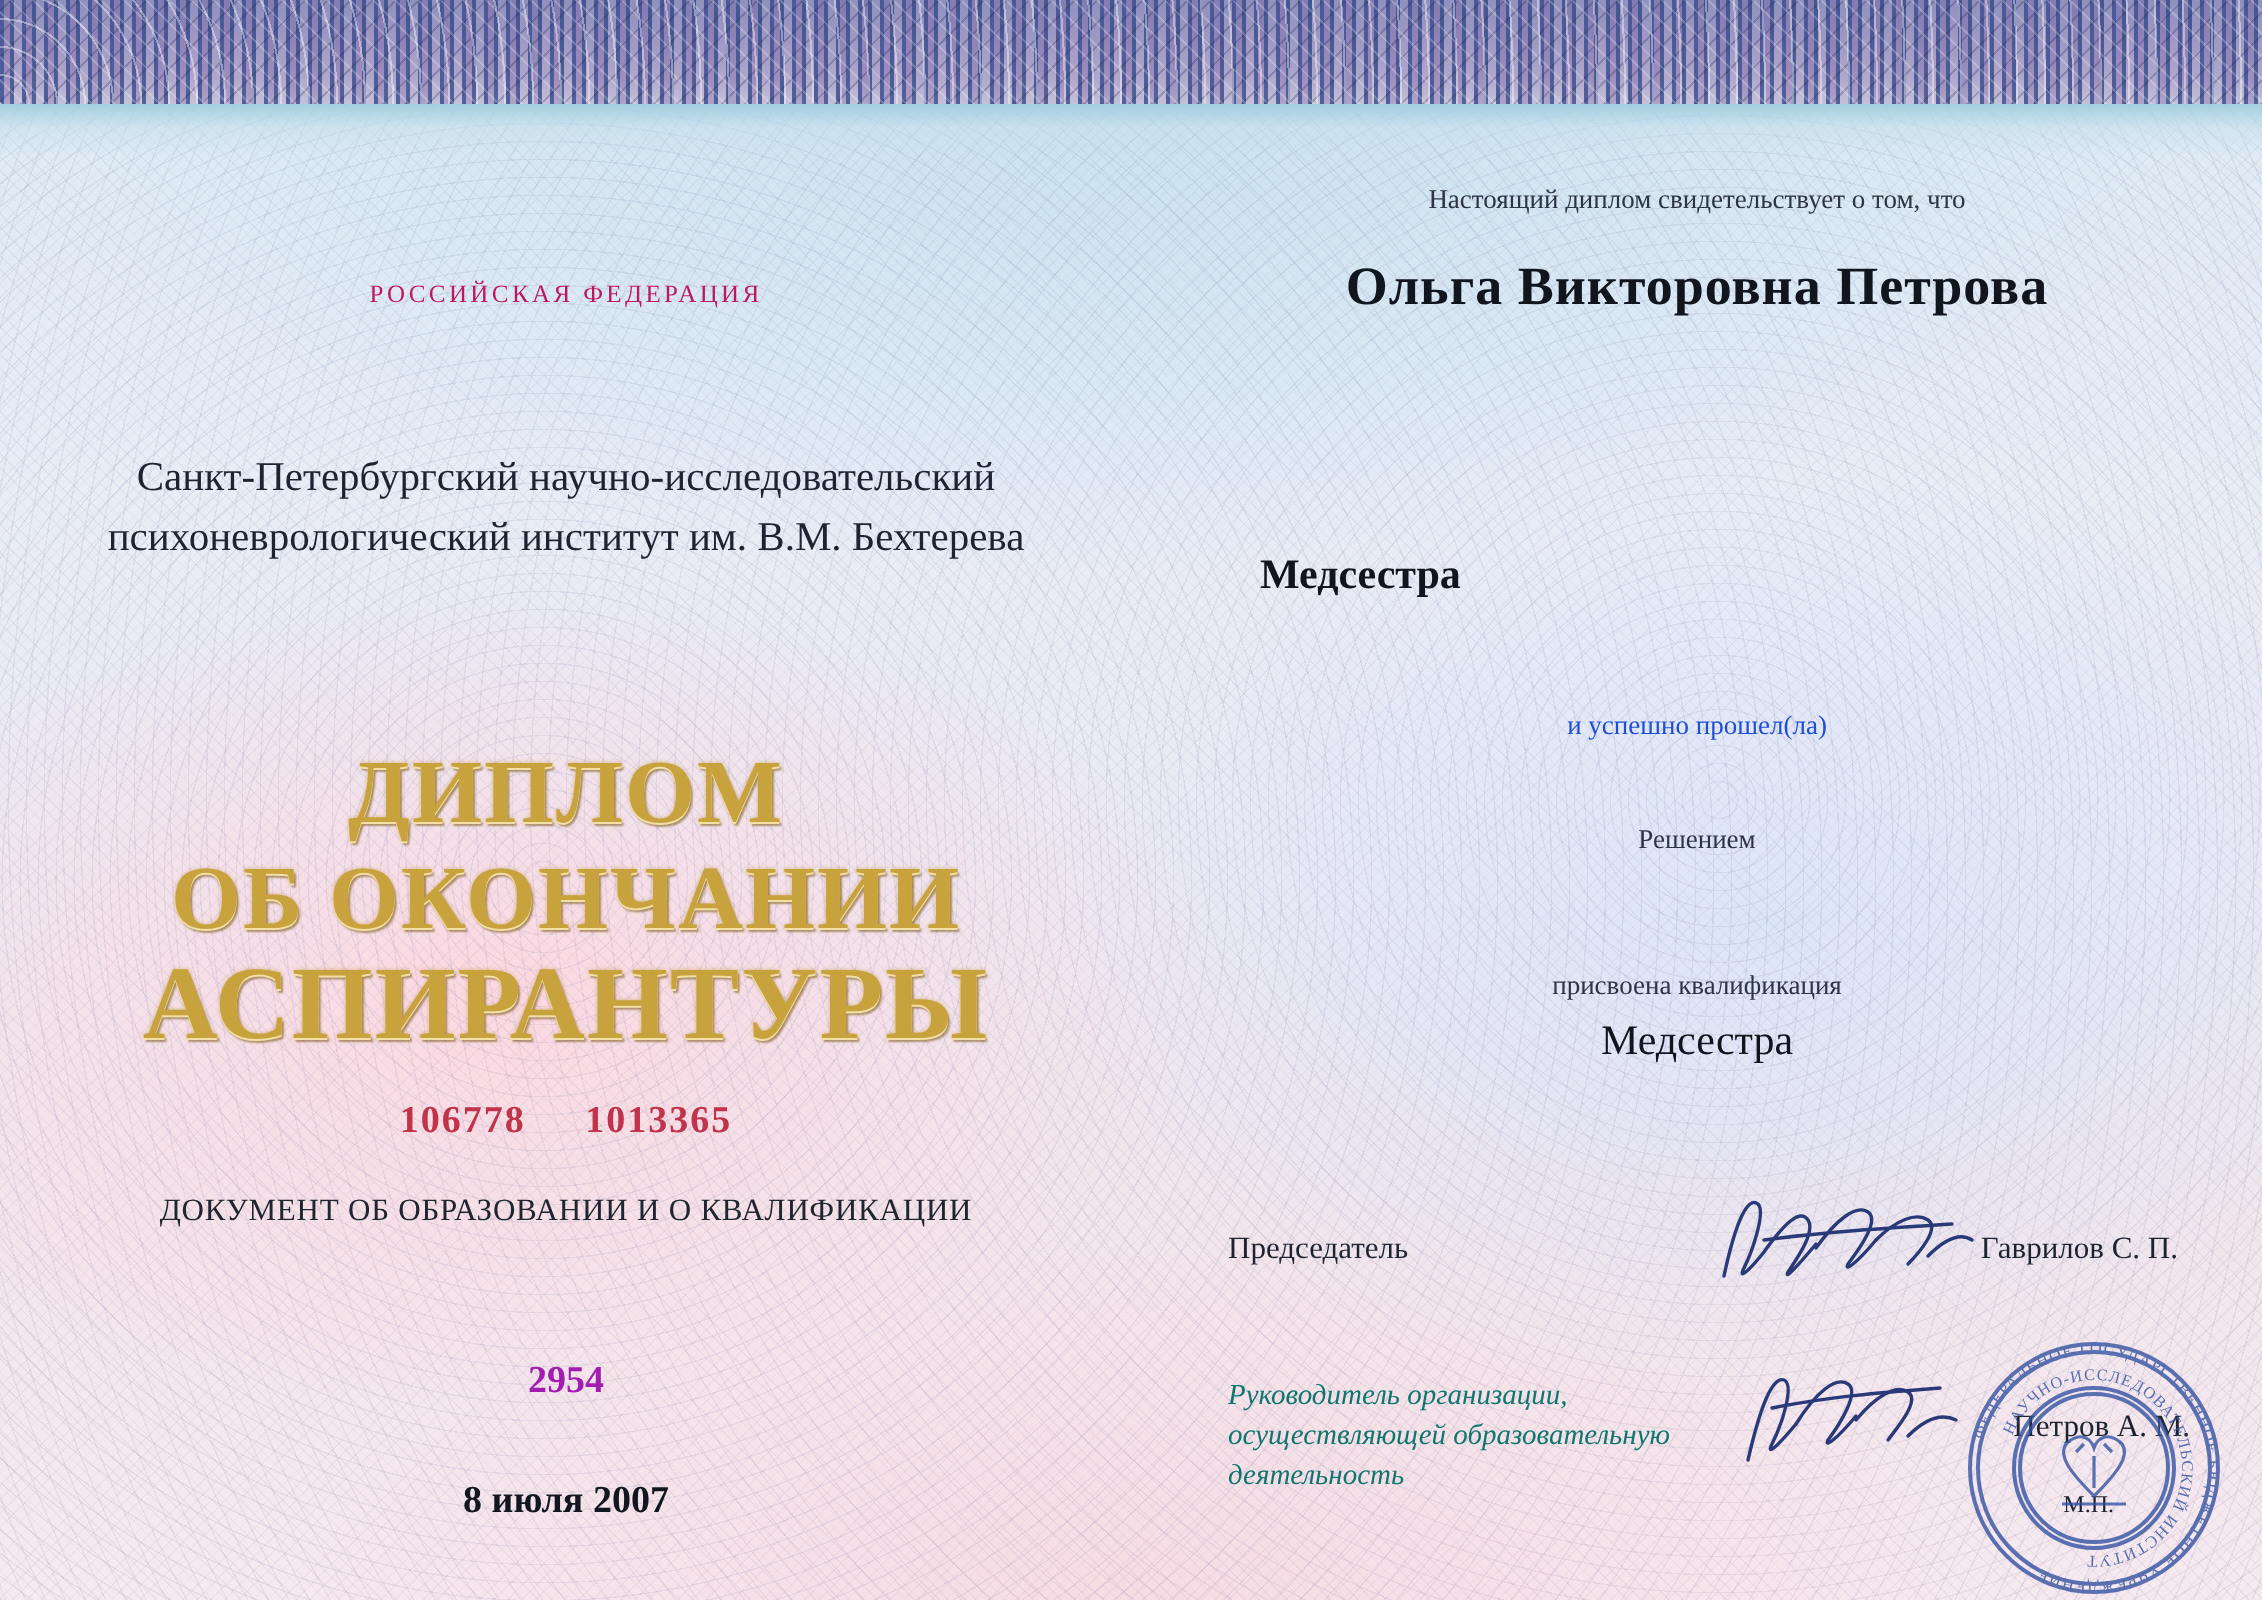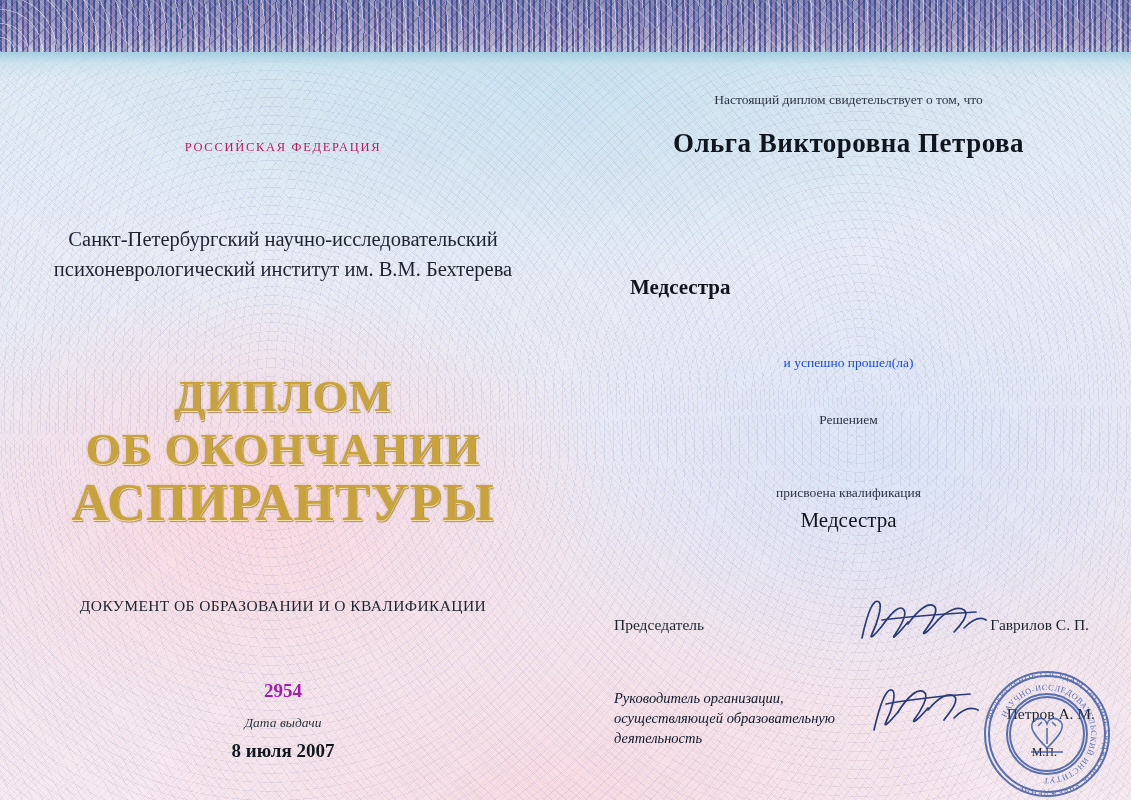--- a/index.html
+++ b/index.html
@@ -236,21 +236,21 @@
     font-size: 15.5px;
     color: #1d2430;
   }
   .sig-row2-label {
     position: absolute;
     top: 628px; left: 48px;
     font-size: 14.5px;
     font-style: italic;
     line-height: 20px;
     text-align: left;
-    color: #0f172a;
+    color: #0f766e;
   }
   .sig-row2-name {
     position: absolute;
     top: 645px; right: 36px;
     font-size: 15.5px;
     color: #1d2430;
   }
   .mp-label {
     position: absolute;
     top: 685px; right: 74px;
@@ -295,26 +295,29 @@
       <div>Санкт-Петербургский научно-исследовательский</div>
       <div>психоневрологический институт им. В.М. Бехтерева</div>
     </div>
 
     <div class="diploma-title">
       <div class="l1">ДИПЛОМ</div>
       <div class="l2">ОБ ОКОНЧАНИИ</div>
       <div class="l3">АСПИРАНТУРЫ</div>
     </div>
 
+    <div class="serial">
+      <span>106778</span>
+      <span>1013365</span>
+    </div>
 
     <div class="doc-type">ДОКУМЕНТ ОБ ОБРАЗОВАНИИ И О КВАЛИФИКАЦИИ</div>
 
     <div class="reg-value">2954</div>
 
-    <div class="date-label">Дата выдачи</div>
     <div class="date-value">8 июля 2007</div>
   </div>
 
   <div class="half-right">
 
     <div class="r-intro">Настоящий диплом свидетельствует о том, что</div>
 
     <div class="r-name">Ольга Викторовна Петрова</div>
 
 

